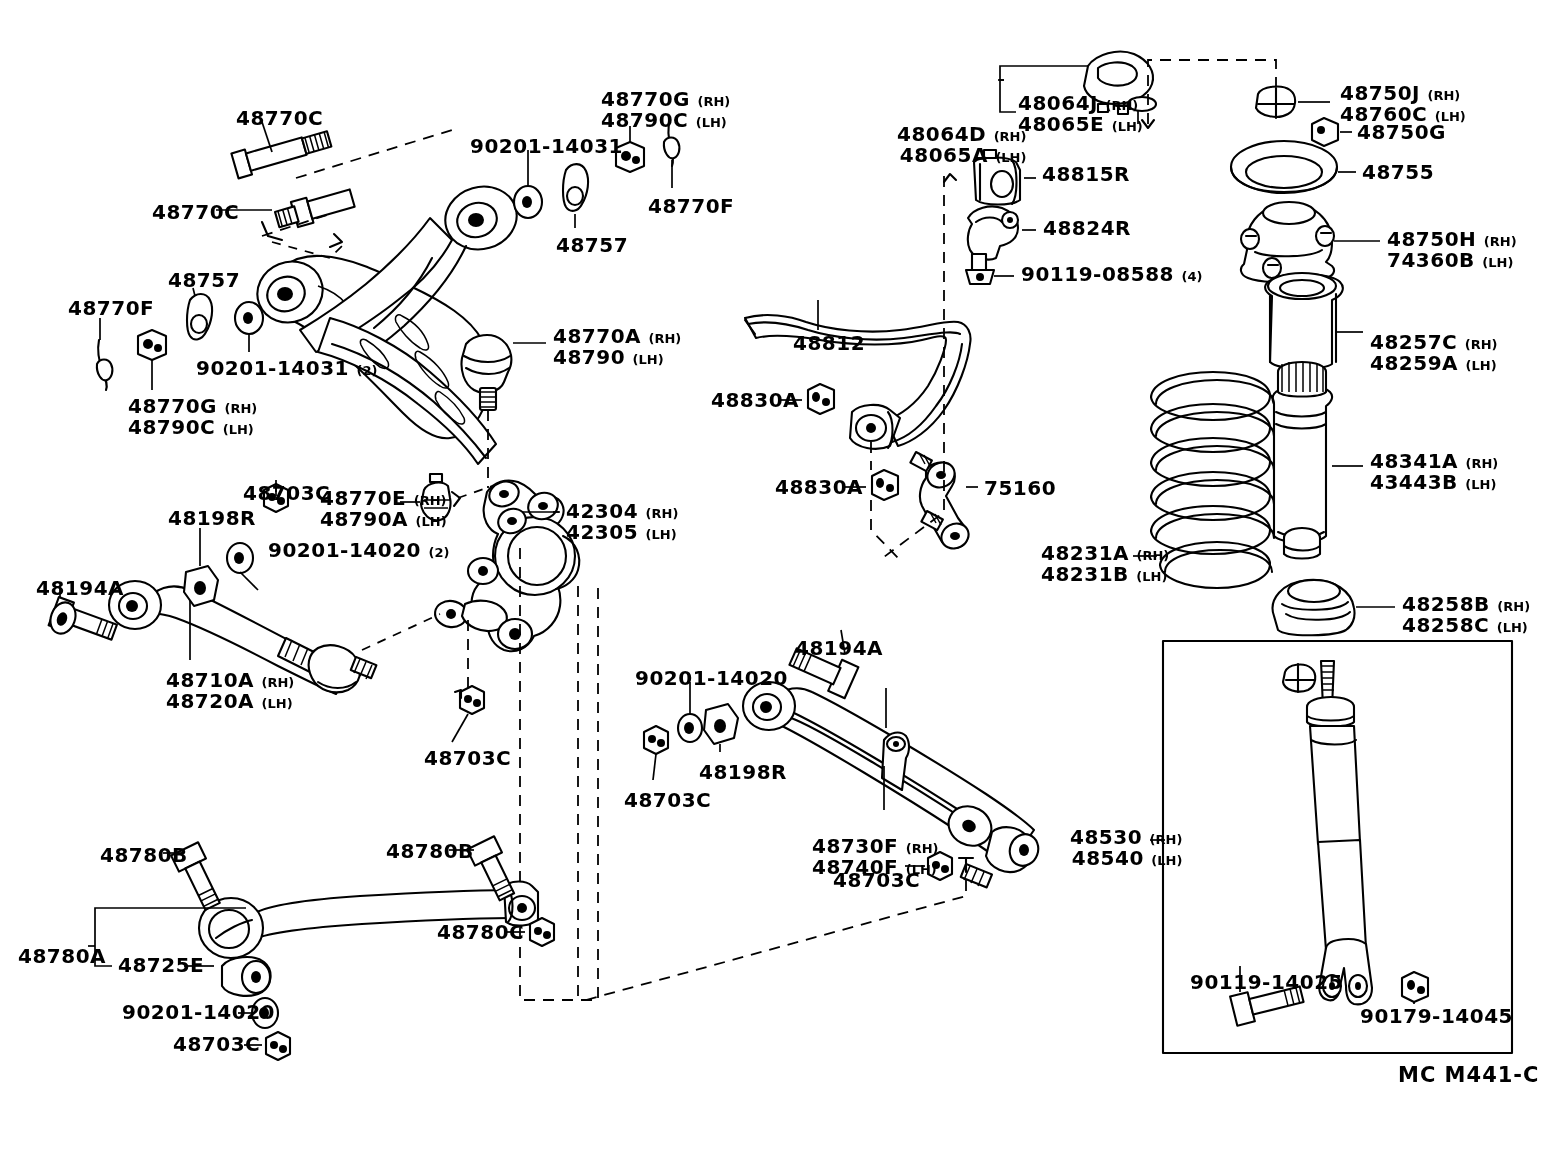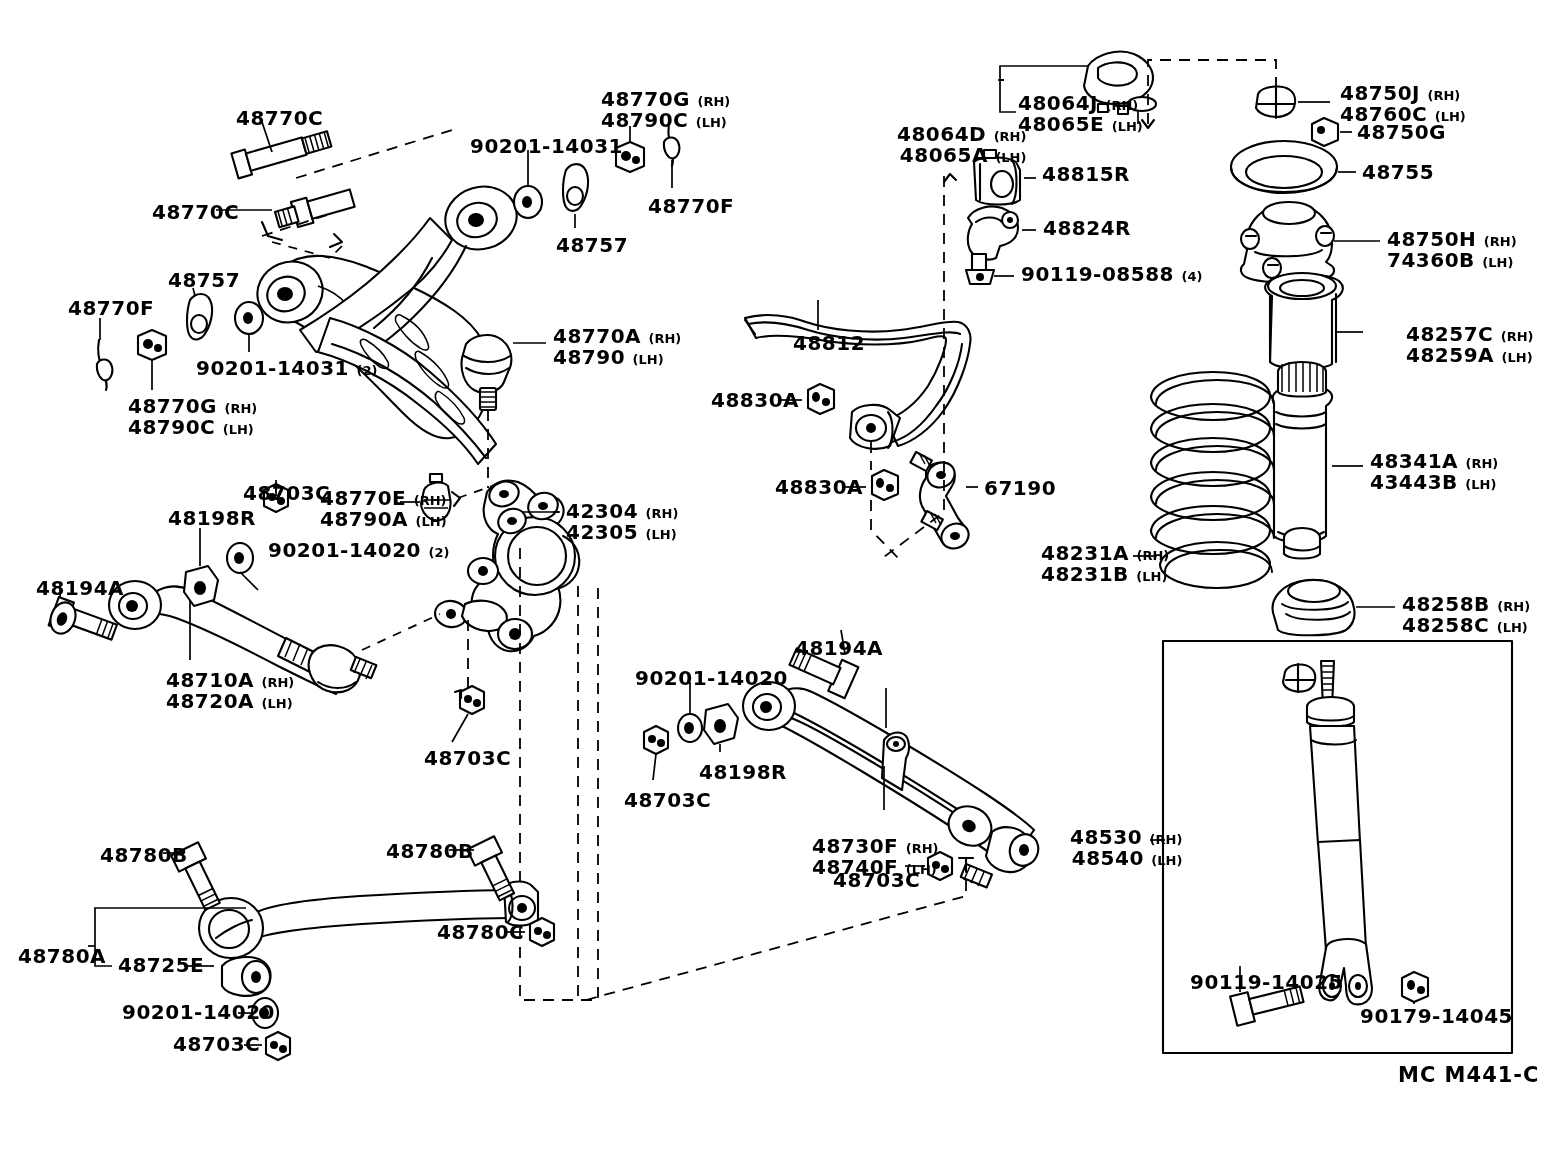--- a/index.html
+++ b/index.html
@@ -676,21 +676,21 @@
   <div class="lbl" style="left:793px;top:285px;margin-top:48px;">
     <span>48812</span>
   </div>
   <div class="lbl" style="left:711px;top:390px;">
     <span>48830A</span>
   </div>
   <div class="lbl" style="left:775px;top:477px;">
     <span>48830A</span>
   </div>
   <div class="lbl" style="left:984px;top:478px;">
-    <span>67190</span>
+    <span>75160</span>
   </div>
   <div class="lbl rgt" style="left:897px;top:92px;margin-top:32px;">
     <span>48064D</span>
     <span class="sfx">(RH)</span>
     <span class="ln2"><span>48065A</span>
       <span class="sfx">(LH)</span></span>
   </div>
   <div class="lbl" style="left:1018px;top:93px;">
     <span>48064J</span>
     <span class="sfx">(RH)</span>
@@ -718,21 +718,21 @@
   </div>
   <div class="lbl" style="left:1362px;top:162px;">
     <span>48755</span>
   </div>
   <div class="lbl" style="left:1387px;top:229px;">
     <span>48750H</span>
     <span class="sfx">(RH)</span>
     <span class="ln2"><span>74360B</span>
       <span class="sfx">(LH)</span></span>
   </div>
-  <div class="lbl" style="left:1370px;top:324px;margin-left:36px;">
+  <div class="lbl" style="left:1370px;top:332px;">
     <span>48257C</span>
     <span class="sfx">(RH)</span>
     <span class="ln2"><span>48259A</span>
       <span class="sfx">(LH)</span></span>
   </div>
   <div class="lbl" style="left:1370px;top:451px;">
     <span>48341A</span>
     <span class="sfx">(RH)</span>
     <span class="ln2"><span>43443B</span>
       <span class="sfx">(LH)</span></span>

